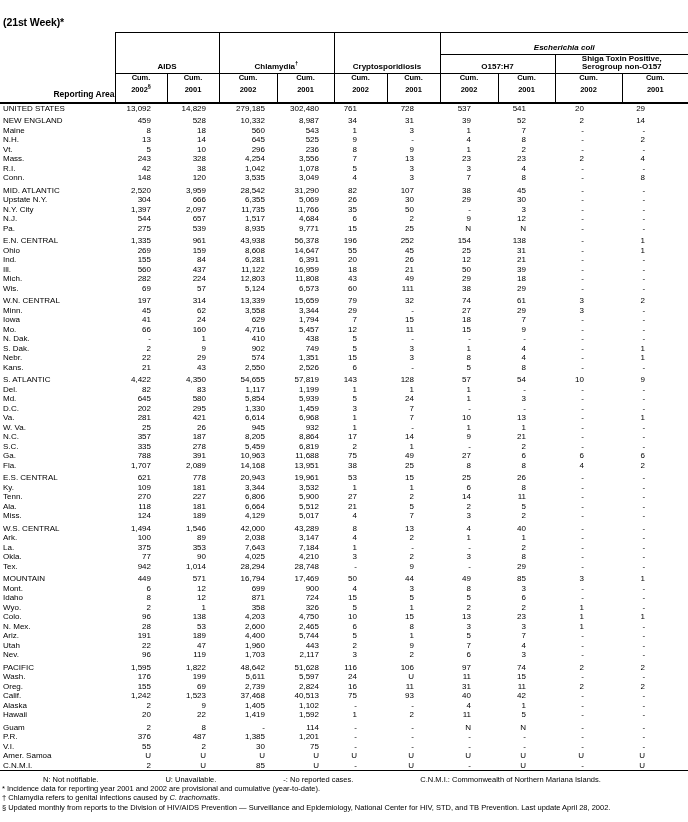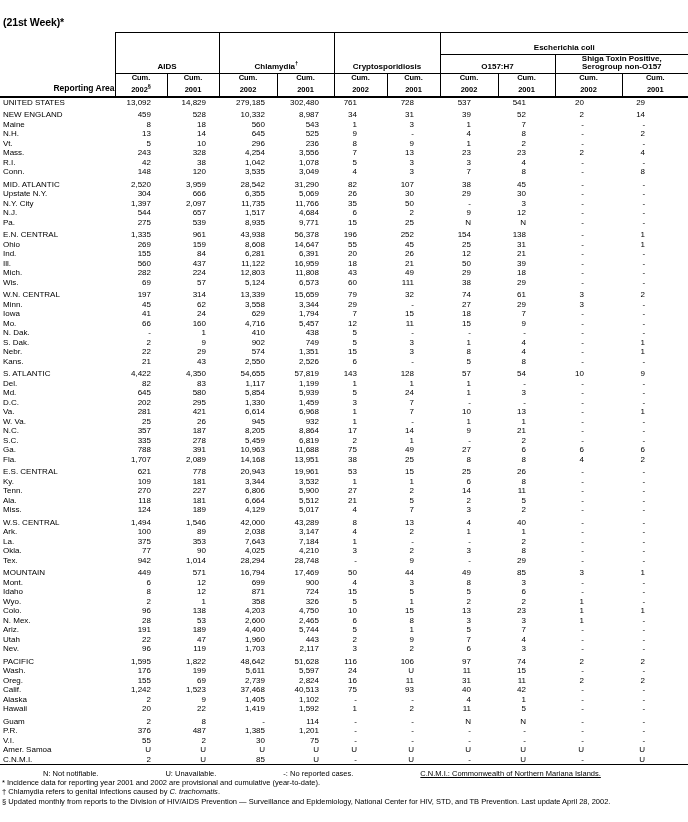--- a/index.html
+++ b/index.html
@@ -26,43 +26,43 @@
   thead th{padding:0;font-weight:bold;vertical-align:bottom;}
   .bt{border-top:1px solid #000;}
   .bl{border-left:1px solid #000;}
   .bb{border-bottom:1px solid #000;}
   th.areahead{
     text-align:right;vertical-align:bottom;font-size:8.5px;
     padding:0 0 3px 3px;border-bottom:2px solid #000;
   }
   th.sp{height:19px;}
   th.ecoli{height:19px;font-size:8px;text-align:center;padding-bottom:2px;}
-  th.ecoli .ital{}
+  th.ecoli .ital{font-style:italic;}
   th.grp{height:16px;font-size:8px;text-align:center;line-height:8px;padding-bottom:2px;border-bottom:1px solid #000;margin-left:28px;}
   th.grp sup{font-size:6px;}
   th.sub{
     height:17px;font-size:7.5px;line-height:8px;text-align:center;
-    border-left:1px solid #000;border-bottom:2px solid #000;padding-bottom:2px;
+    border-left:1px solid #000;border-bottom:2px solid #000;padding-bottom:8px;
   }
   th.sub sup{font-size:5.5px;}
   tbody td{
     padding:0;font-size:8px;line-height:9.5px;height:9.5px;
     white-space:nowrap;overflow:hidden;
   }
   td.area{text-align:left;padding-left:3px;}
   td.num{text-align:right;}
   td.p1{padding-right:16px;}  td.p2{padding-right:13px;}
   td.p3{padding-right:12px;}  td.p4{padding-right:15px;}
   td.p5{padding-right:30px;}  td.p6{padding-right:26px;}
   td.p7{padding-right:27px;}  td.p8{padding-right:29px;}
   td.p9{padding-right:38px;}  td.p10{padding-right:43px;}
   tr.gap td{height:3px;line-height:3px;font-size:1px;}
   .footnotes{margin-top:4px;padding-left:2px;font-size:7.5px;line-height:9.2px;}
   .legend span{margin-right:26px;padding-left:41px;}
-  .legend span:last-child{margin-right:16px;text-decoration:underline;}
+  .legend span:last-child{margin-right:16px;}
   .fn{padding-left:7px;text-indent:-7px;}
   .fn .ital{font-style:italic;}
   .fn.justify{text-align:justify;}
   .mk{margin-right:2px;}
 </style>
 </head>
 <body>
 
 <div class="page">
 

